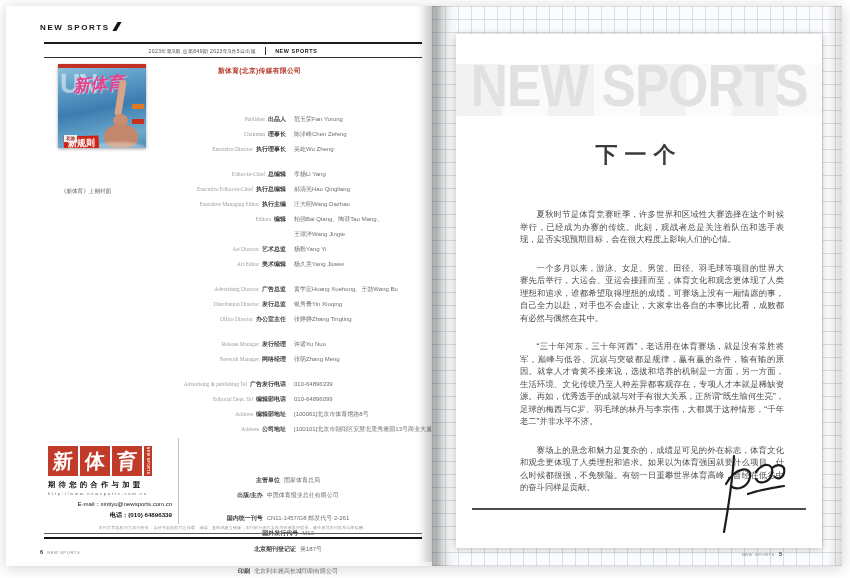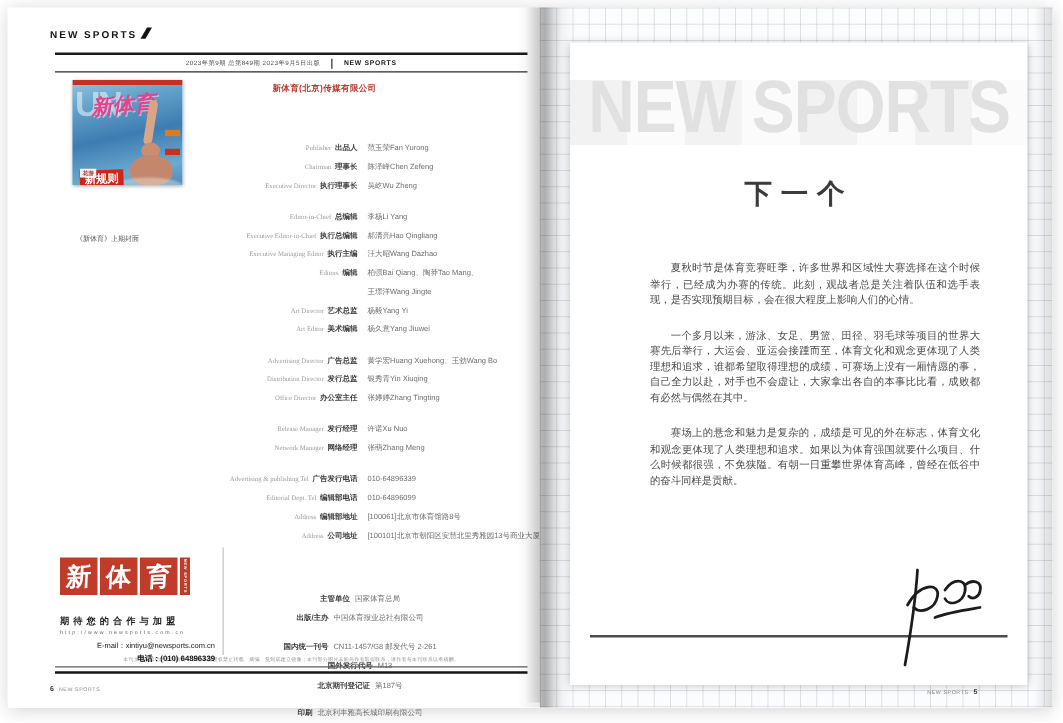--- a/index.html
+++ b/index.html
@@ -64,21 +64,21 @@
   .vdivider{position:absolute;left:172px;top:432px;width:1px;height:86px;background:#c3c3c3;}
 
   
   .logoblock{position:absolute;left:42px;top:440px;width:124px;}
   .logo-squares{display:flex;gap:2px;align-items:stretch;}
   .logo-sq{width:30px;height:30px;background:#c13b2a;color:#fff;display:flex;align-items:center;justify-content:center;
     font-size:20px;font-weight:800;font-family:"Liberation Serif", serif;transform:none;}
   .logo-sq span{display:block;transform:skewX(-6deg) rotate(-3deg);}
   .logo-strip{width:8px;height:30px;background:#c13b2a;color:#fff;font-size:3.2px;font-weight:700;
     writing-mode:vertical-rl;text-align:center;letter-spacing:.6px;display:flex;align-items:center;justify-content:center;}
-  .logo-slogan{margin-top:16px;font-size:7.4px;font-weight:800;color:#1c1c1c;letter-spacing:3.2px;white-space:nowrap;}
+  .logo-slogan{margin-top:4px;font-size:7.4px;font-weight:800;color:#1c1c1c;letter-spacing:3.2px;white-space:nowrap;}
   .logo-url{margin-top:1px;font-size:4.2px;color:#666;letter-spacing:1.7px;white-space:nowrap;}
   .logo-email{margin-top:4px;font-size:6px;color:#222;text-align:right;white-space:nowrap;}
   .logo-phone{margin-top:2px;font-size:6.2px;color:#111;font-weight:700;text-align:right;white-space:nowrap;}
   .lp-footer{position:absolute;left:34px;top:543px;display:flex;align-items:baseline;}
   .lpf-page{font-size:5.6px;font-weight:800;color:#333;margin-right:4px;}
   .lpf-brand{font-size:4.2px;color:#8b8b8b;letter-spacing:.5px;}
 
   
   .page-right{position:absolute;left:426px;top:0;width:410px;height:560px;
     background-color:#fbfcfd;
@@ -310,20 +310,21 @@
 
     <div class="page-right">
       <div class="card">
         <div class="wm-band"></div>
         <div class="wm-text">NEW SPORTS</div>
         <h1 class="article-title">下一个</h1>
         <div class="article-body">
 
         <p>夏秋时节是体育竞赛旺季，许多世界和区域性大赛选择在这个时候举行，已经成为办赛的传统。此刻，观战者总是关注着队伍和选手表现，是否实现预期目标，会在很大程度上影响人们的心情。</p>
             <p>一个多月以来，游泳、女足、男篮、田径、羽毛球等项目的世界大赛先后举行，大运会、亚运会接踵而至，体育文化和观念更体现了人类理想和追求，谁都希望取得理想的成绩，可赛场上没有一厢情愿的事，自己全力以赴，对手也不会虚让，大家拿出各自的本事比比看，成败都有必然与偶然在其中。</p>
+            <p>“三十年河东，三十年河西”，老话用在体育赛场，就是没有常胜将军，巅峰与低谷、沉寂与突破都是规律，赢有赢的条件，输有输的原因。就拿人才青黄不接来说，选拔和培养的机制是一方面，另一方面，生活环境、文化传统乃至人种差异都客观存在，专项人才本就是稀缺资源。再如，优秀选手的成就与对手有很大关系，正所谓“既生瑜何生亮”，足球的梅西与C罗、羽毛球的林丹与李宗伟，大都属于这种情形，“千年老二”并非水平不济。</p>
             <p>赛场上的悬念和魅力是复杂的，成绩是可见的外在标志，体育文化和观念更体现了人类理想和追求。如果以为体育强国就要什么项目、什么时候都很强，不免狭隘。有朝一日重攀世界体育高峰，曾经在低谷中的奋斗同样是贡献。</p>
           </div>
         <div class="sig-rule"></div>
         <svg class="signature" viewBox="0 0 96 86" xmlns="http://www.w3.org/2000/svg">
           <g fill="none" stroke="#1c1c1c" stroke-width="2.2" stroke-linecap="round" stroke-linejoin="round">
             <path d="M34 6 C33 22 30 48 24 82"></path>
             <path d="M26 34 C36 16 52 16 50 27 C48 38 36 41 31 36"></path>
             <path d="M56 22 C63 12 74 13 72 23 C70 33 59 35 56 29"></path>
             <path d="M72 18 C78 13 86 15 84 23 C83 28 78 30 75 27"></path>
             <path d="M48 44 C58 40 72 38 84 36"></path>

